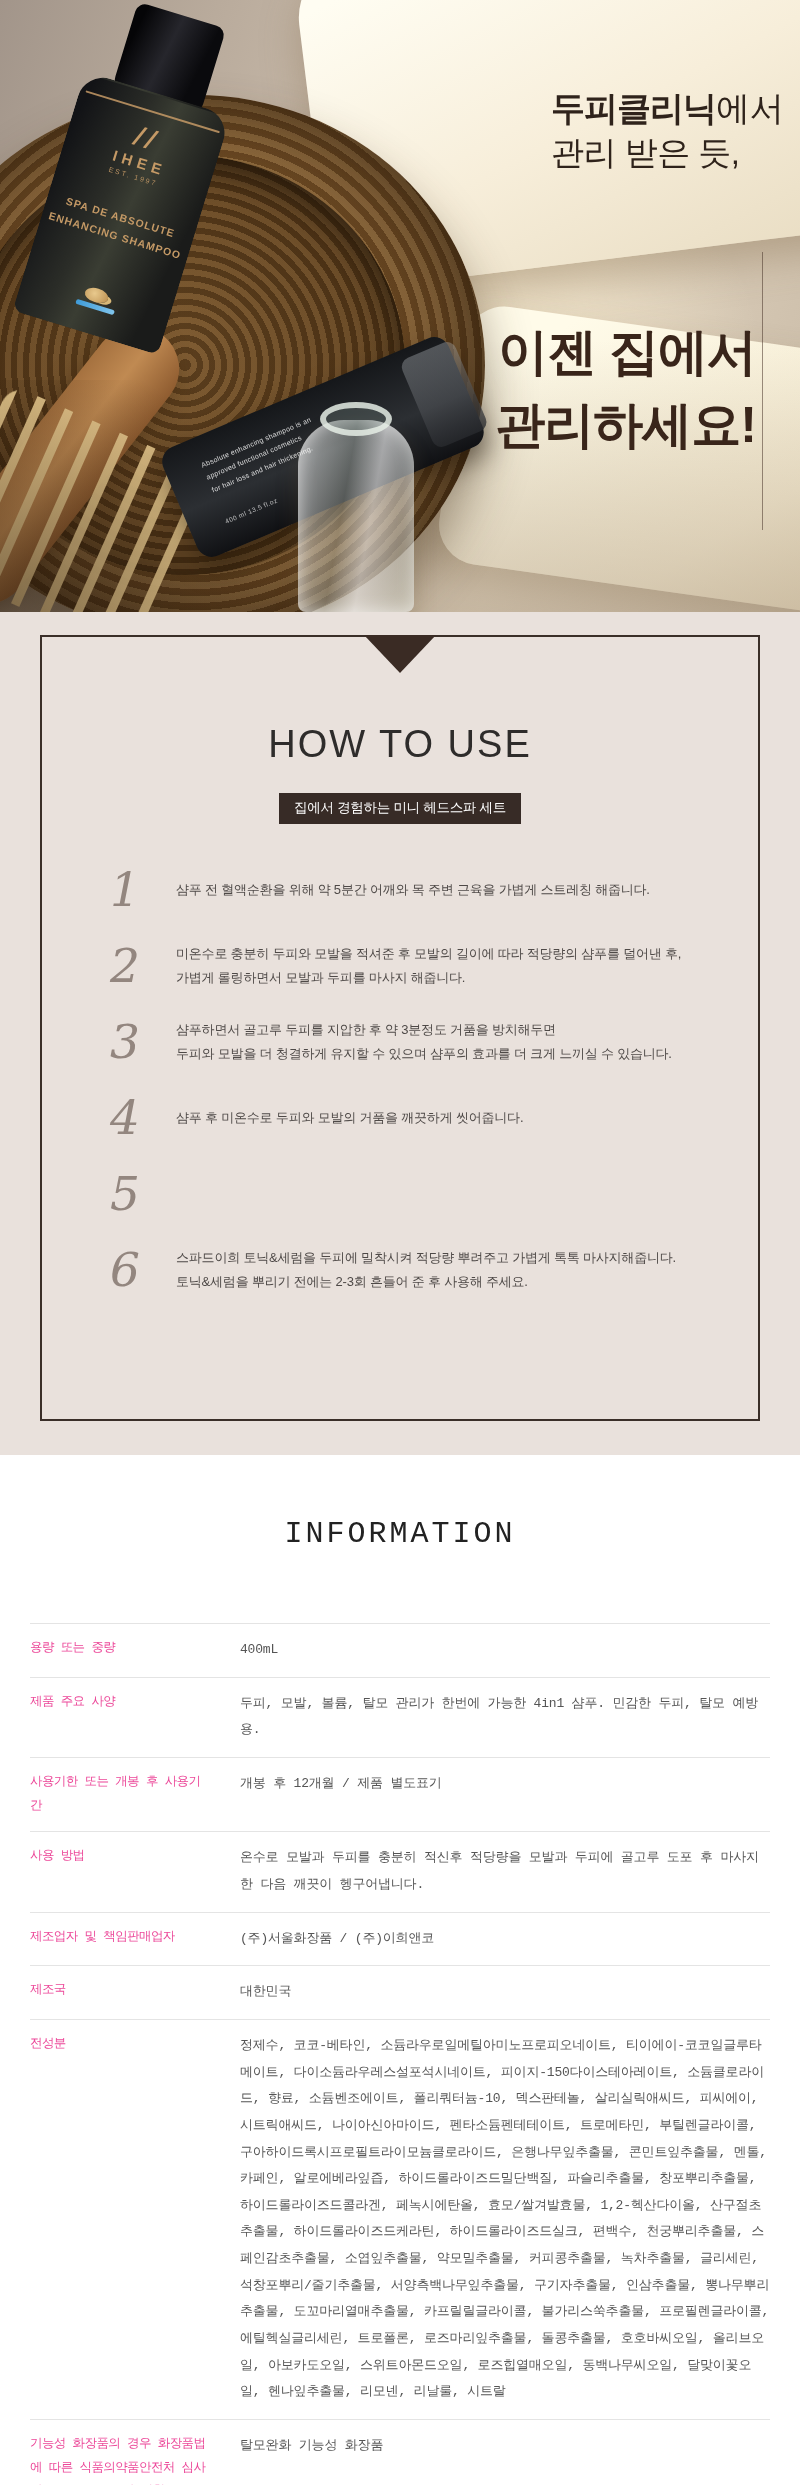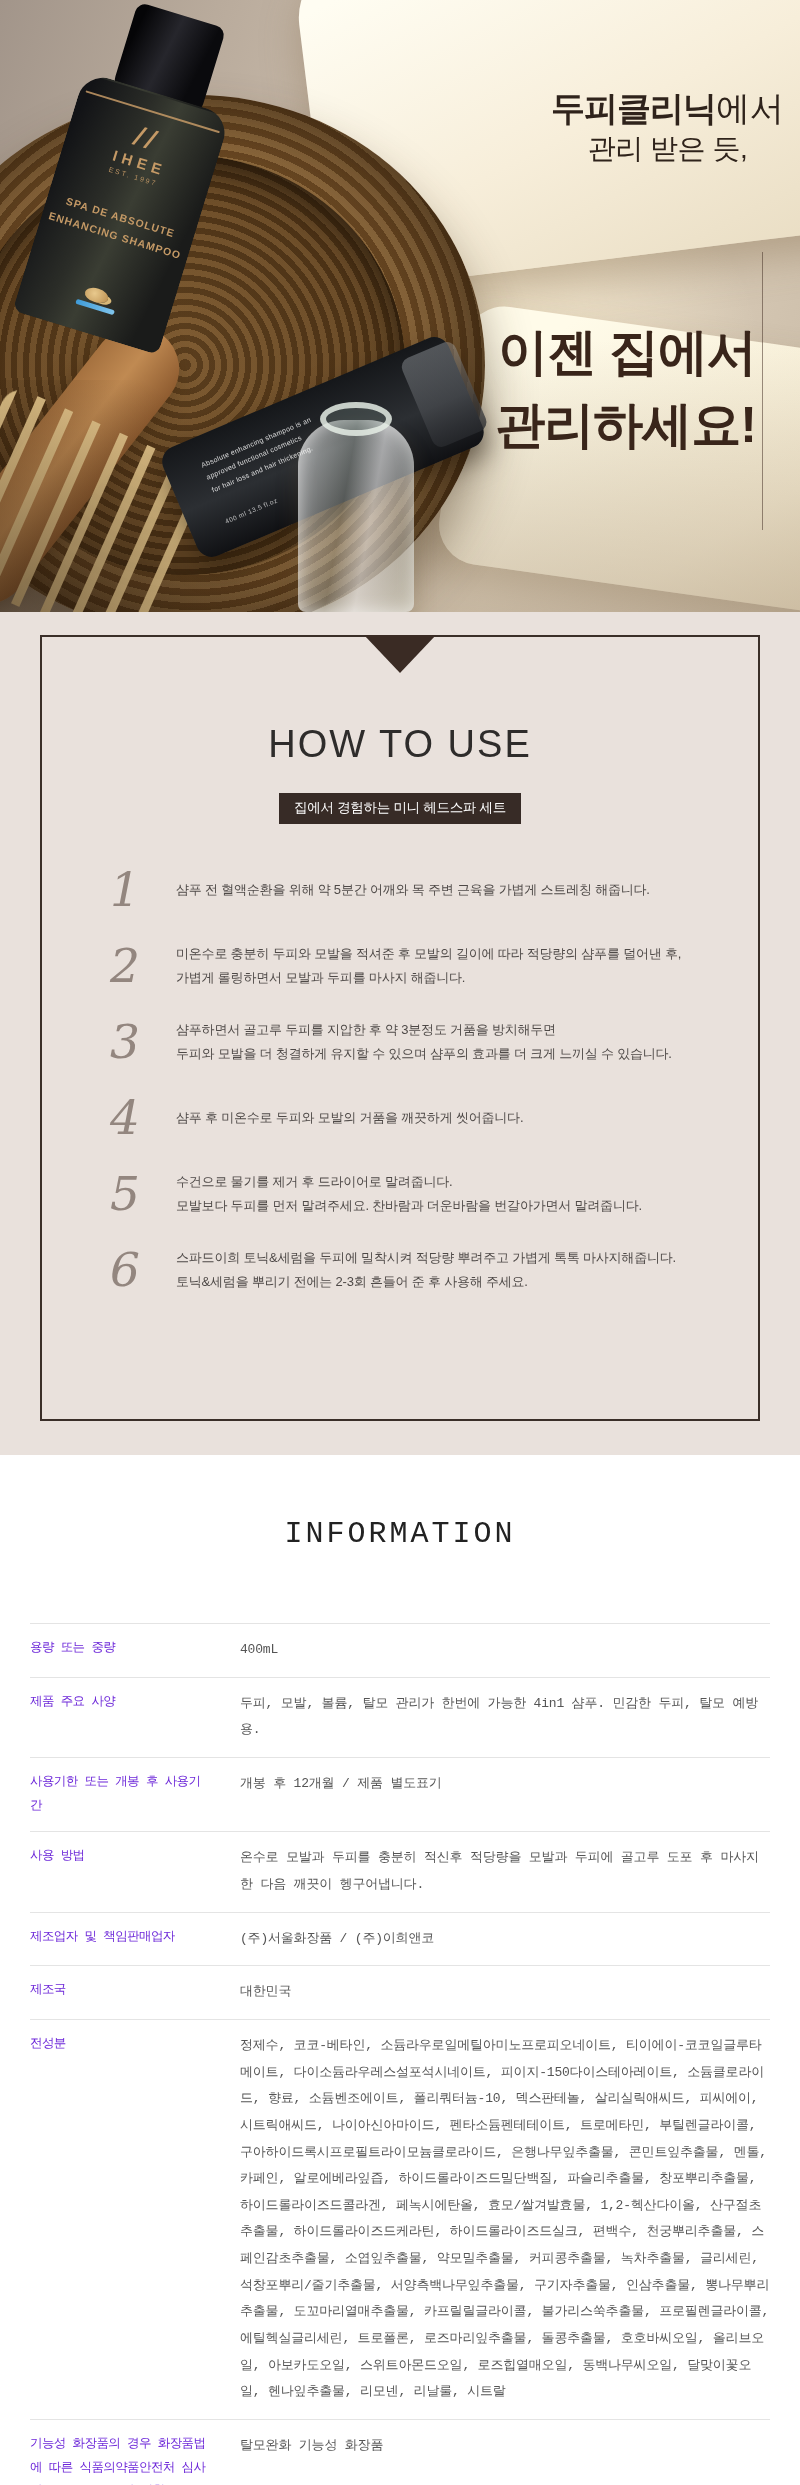--- a/index.html
+++ b/index.html
@@ -67,24 +67,24 @@
   .bottle-back-cap{position:absolute;right:-6px;top:10px;width:58px;height:96px;border-radius:10px;
     background:linear-gradient(180deg,rgba(190,195,200,.35),rgba(40,42,46,.8));}
 
   .glass-bottle{position:absolute;left:298px;top:402px;width:116px;height:210px;}
   .glass-body{position:absolute;left:0;top:18px;width:116px;height:192px;border-radius:46px 46px 8px 8px;
     background:linear-gradient(100deg,rgba(255,255,255,.55),rgba(214,222,212,.35) 40%,rgba(255,255,255,.6) 60%,rgba(190,200,190,.35));
     box-shadow:inset 0 0 18px rgba(255,255,255,.6),0 14px 22px rgba(110,90,60,.25);}
   .glass-rim{position:absolute;left:22px;top:0;width:72px;height:34px;border-radius:50%;
     border:6px solid rgba(235,242,235,.8);box-sizing:border-box;background:rgba(140,160,150,.25);}
 
-  .hero-top-text{position:absolute;top:86px;right:16px;text-align:center;color:#2f231b;line-height:1.32;}
+  .hero-top-text{position:absolute;top:86px;right:16px;text-align:left;color:#2f231b;line-height:1.32;}
   .hero-top-line1{font-size:34px;font-weight:300;}
   .hero-top-line1 b{font-weight:800;letter-spacing:-1px;}
-  .hero-top-line2{font-size:28px;font-weight:300;letter-spacing:-.5px;}
+  .hero-top-line2{font-size:33px;font-weight:300;letter-spacing:-.5px;}
   .hero-vline{position:absolute;right:37px;top:252px;width:1px;height:278px;background:#4a372b;opacity:.55;}
   .hero-main-text{position:absolute;top:316px;right:44px;text-align:right;color:#39251a;
     font-size:50px;font-weight:800;line-height:1.45;letter-spacing:-1px;}
 
   
   .howto-section{width:800px;height:843px;background:#e9e1dc;box-sizing:border-box;padding:23px 40px 0 40px;}
   .howto-box{position:relative;width:100%;height:786px;border:2px solid #3a2e28;box-sizing:border-box;
     padding:86px 58px 12px 58px;}
   .howto-triangle{position:absolute;top:-2px;left:50%;transform:translateX(-50%);width:0;height:0;
     border-left:36px solid transparent;border-right:36px solid transparent;border-top:38px solid #3a2b24;}
@@ -96,21 +96,21 @@
   .step{display:flex;align-items:center;margin-bottom:29px;}
   .step-num{flex:0 0 50px;text-align:center;font-family:"DejaVu Serif","Liberation Serif",serif;
     font-style:italic;font-size:47px;color:#93867f;line-height:1;margin-right:26px;}
   .step-text{font-size:13px;color:#4e4947;line-height:1.8;letter-spacing:-.2px;white-space:pre-line;}
 
   
   .info-section{width:800px;height:1030px;background:#ffffff;box-sizing:border-box;padding:62px 30px 0 30px;font-family:Liberation Mono, monospace;}
   .info-title{text-align:center;font-size:30px;letter-spacing:3px;color:#222;font-weight:400;}
   .info-table{margin-top:72px;border-top:1px solid #e4e4e4;}
   .info-row{display:flex;border-bottom:1px solid #e4e4e4;padding:13px 0;}
-  .info-label{flex:0 0 182px;padding-right:28px;font-size:12.5px;letter-spacing:-.6px;color:#6d28d9;
+  .info-label{flex:0 0 182px;padding-right:28px;font-size:12.5px;letter-spacing:-.6px;color:#ec4899;
     line-height:1.9;}
   .info-value{flex:1;font-size:13px;color:#555;line-height:2.05;letter-spacing:-.2px;}
 </style>
 </head>
 <body>
 
 <div class="page">
 
   <div class="hero">
     <div class="hero-light"></div>
@@ -185,22 +185,20 @@
           <div class="step-num">3</div>
           <div class="step-text">샴푸하면서 골고루 두피를 지압한 후 약 3분정도 거품을 방치해두면
 두피와 모발을 더 청결하게 유지할 수 있으며 샴푸의 효과를 더 크게 느끼실 수 있습니다.</div>
         </div>
         <div class="step">
           <div class="step-num">4</div>
           <div class="step-text">샴푸 후 미온수로 두피와 모발의 거품을 깨끗하게 씻어줍니다.</div>
         </div>
         <div class="step">
           <div class="step-num">5</div>
-          <div class="step-text">수건으로 물기를 제거 후 드라이어로 말려줍니다.
-모발보다 두피를 먼저 말려주세요. 찬바람과 더운바람을 번갈아가면서 말려줍니다.</div>
         </div>
         <div class="step">
           <div class="step-num">6</div>
           <div class="step-text">스파드이희 토닉&amp;세럼을 두피에 밀착시켜 적당량 뿌려주고 가볍게 톡톡 마사지해줍니다.
 토닉&amp;세럼을 뿌리기 전에는 2-3회 흔들어 준 후 사용해 주세요.</div>
         </div>
       </div>
     </div>
   </div>
 

